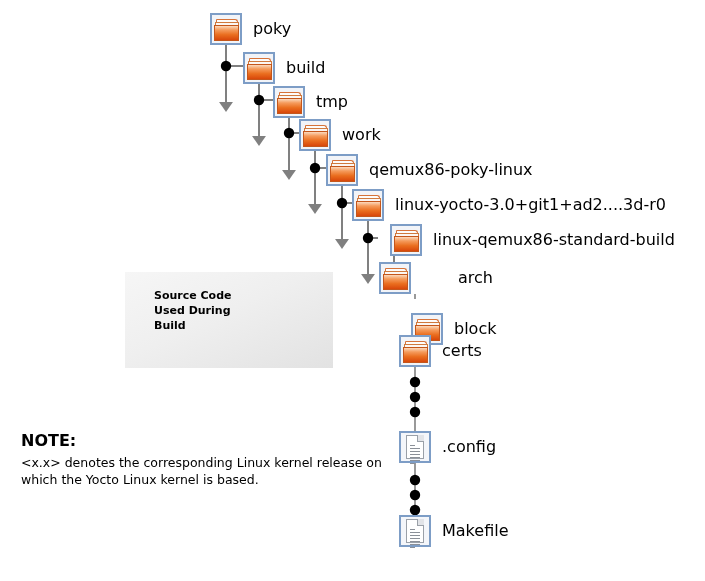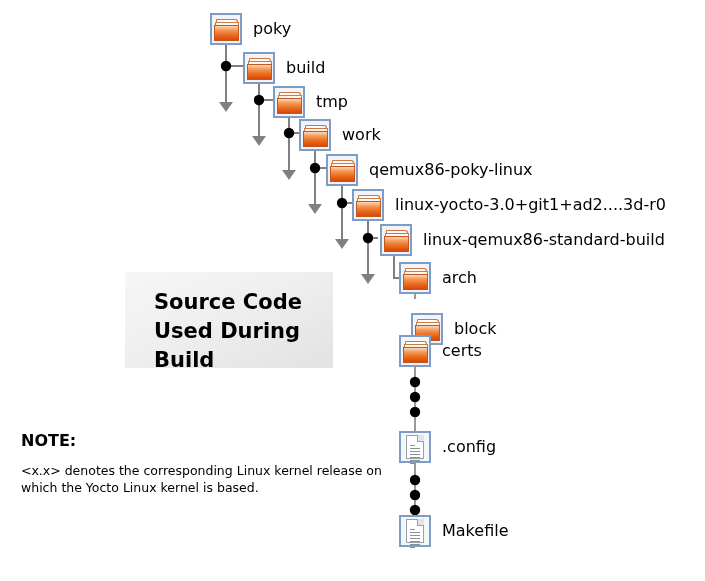--- a/index.html
+++ b/index.html
@@ -143,21 +143,21 @@
     top: 272px;
     width: 208px;
     height: 96px;
     background: linear-gradient(to bottom right, #f6f6f6 0%, #efefef 45%, #e2e2e2 100%);
     box-sizing: border-box;
   }
   #source-box .txt {
     position: absolute;
     left: 29px;
     top: 16px;
-    font-size: 21px;
+    font-size: 11px;
     font-weight: bold;
     line-height: 1.38;
     color: #000000;
   }
 
   
   #note {
     position: absolute;
     left: 21px;
     top: 430px;
@@ -166,21 +166,21 @@
   #note .note-title {
     font-size: 16px;
     font-weight: bold;
     line-height: 1.35;
     color: #000000;
   }
   #note .note-body {
     font-size: 12.5px;
     line-height: 1.42;
     color: #000000;
-    margin-top: 10px;
+    margin-top: 2px;
   }
 </style>
 </head>
 <body>
 
 <div id="canvas">
 
   <svg id="wires" viewBox="0 0 705 581" width="705" height="581" xmlns="http://www.w3.org/2000/svg">
     <defs>
       <marker id="arrowhead" markerWidth="9" markerHeight="9" refX="1.2" refY="4" orient="auto" markerUnits="strokeWidth">
@@ -303,32 +303,32 @@
     <div class="icon-box">
       <div class="inner">
         <div class="folder-back"></div>
         <div class="folder-back2"></div>
         <div class="folder-front"></div>
       </div>
     </div>
     <div class="node-label">linux-yocto-3.0+git1+ad2....3d-r0</div>
   </div>
 
-  <div class="node" style="left:380px;top:224px;">
+  <div class="node" style="left:390px;top:224px;">
     <div class="icon-box">
       <div class="inner">
         <div class="folder-back"></div>
         <div class="folder-back2"></div>
         <div class="folder-front"></div>
       </div>
     </div>
     <div class="node-label">linux-qemux86-standard-build</div>
   </div>
 
-  <div class="node" style="left:399px;top:262px;">
+  <div class="node" style="left:379px;top:262px;gap:36px;">
     <div class="icon-box">
       <div class="inner">
         <div class="folder-back"></div>
         <div class="folder-back2"></div>
         <div class="folder-front"></div>
       </div>
     </div>
     <div class="node-label">arch</div>
   </div>
 

